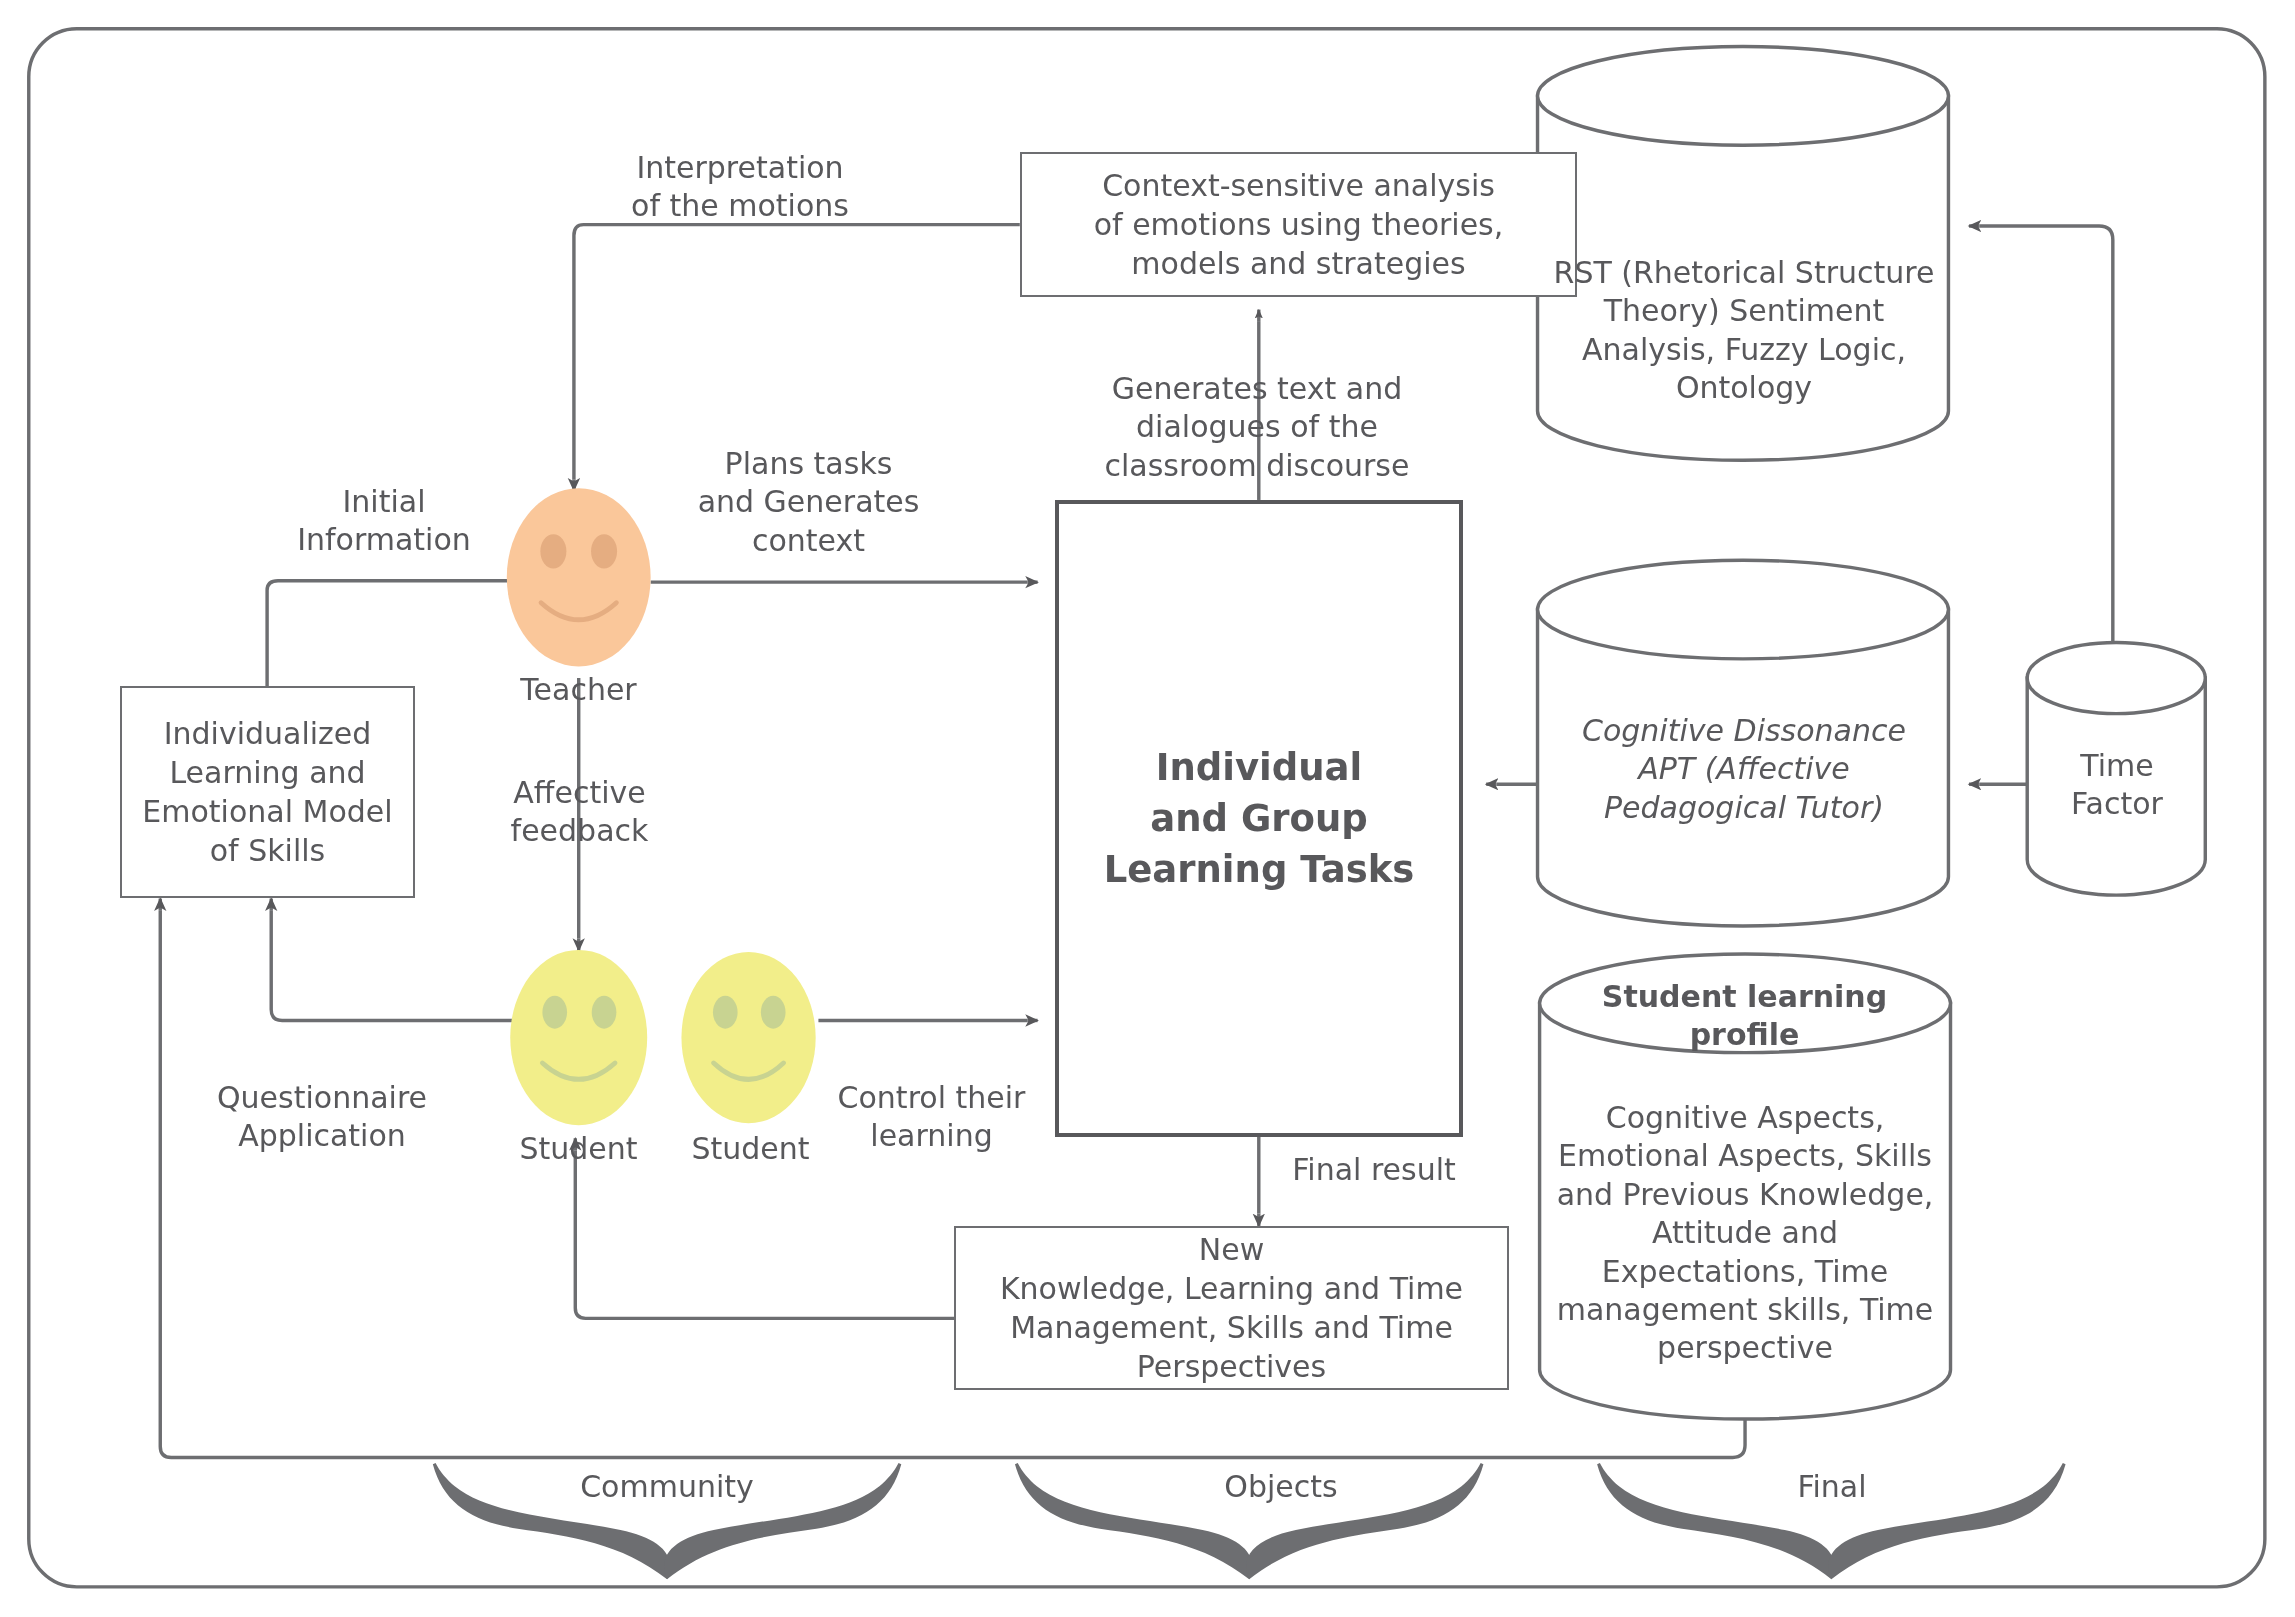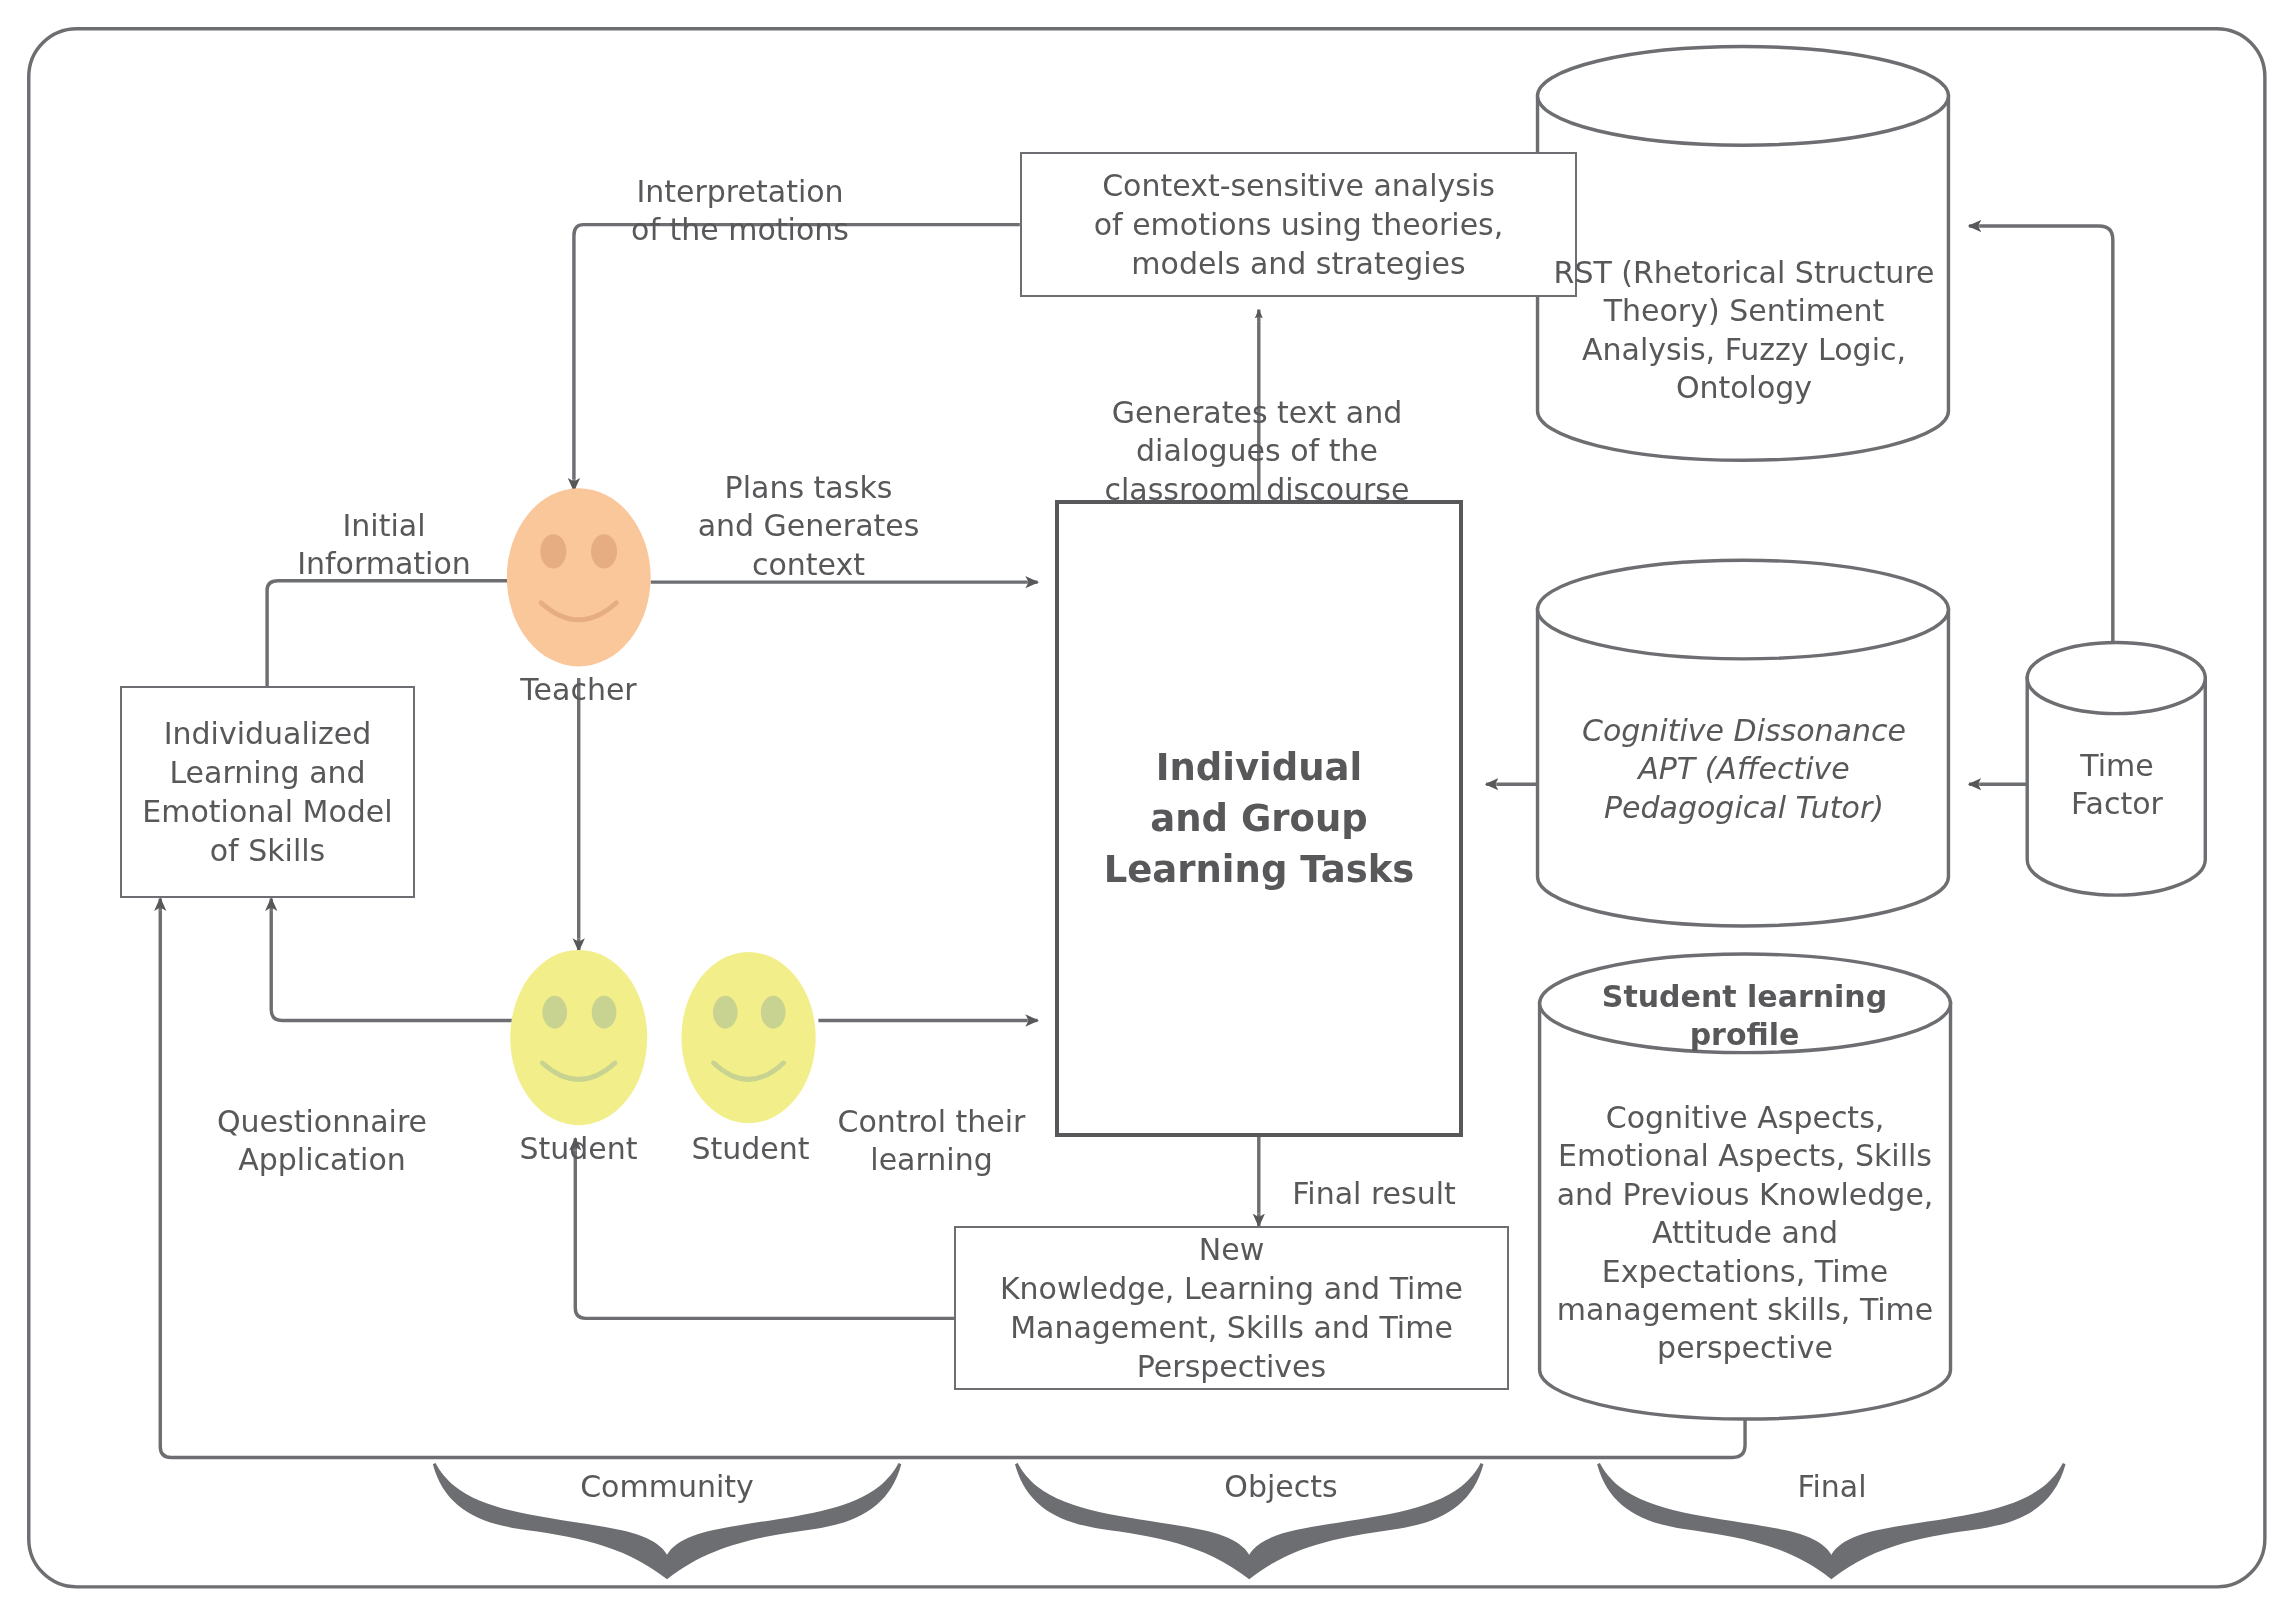--- a/index.html
+++ b/index.html
@@ -3,21 +3,21 @@
 <meta charset="utf-8">
 <title>Affective Learning Framework Diagram</title>
 <style>
   html,body{margin:0;padding:0;background:#ffffff;}
   body{font-family:"DejaVu Sans","Liberation Sans",sans-serif;}
   #stage{position:relative;width:2295px;height:1617px;background:#ffffff;overflow:hidden;}
   #wire{position:absolute;left:0;top:0;width:2295px;height:1617px;}
   .node{position:absolute;box-sizing:border-box;display:flex;align-items:center;justify-content:center;text-align:center;color:#58585b;}
   .rectbox{border:2.1px solid #6d6e71;background:#ffffff;line-height:1.30;}
   .rectbox.thick{border:4.8px solid #58585b;}
-  .lbl{position:absolute;color:#58585b;text-align:center;line-height:1.28;white-space:pre-line;margin-top:24px;}
+  .lbl{position:absolute;color:#58585b;text-align:center;line-height:1.28;white-space:pre-line;}
   .facewrap{position:absolute;display:flex;flex-direction:column;align-items:center;}
   .facecap{color:#58585b;margin-top:4.1px;white-space:nowrap;}
   .cyltext{position:absolute;text-align:center;color:#58585b;line-height:1.28;}
   .braceLbl{position:absolute;color:#58585b;text-align:center;white-space:nowrap;}
   .f44{font-size:30px;}
 </style>
 </head>
 <body>
 
 <div id="stage">
@@ -212,20 +212,22 @@
 Information</div>
 
   <div class="lbl f44" style="left:685px;top:445px;width:247px;">Plans tasks
 and Generates
 context</div>
 
   <div class="lbl f44" style="left:1079px;top:370px;width:356px;">Generates text and
 dialogues of the
 classroom discourse</div>
 
+  <div class="lbl f44" style="left:480px;top:774px;width:199px;">Affective
+feedback</div>
 
   <div class="lbl f44" style="left:192px;top:1079px;width:260px;">Questionnaire
 Application</div>
 
   <div class="lbl f44" style="left:822px;top:1079px;width:219px;">Control their
 learning</div>
 
   <div class="lbl f44" style="left:1271px;top:1151px;width:206px;text-align:center;">Final result</div>
 
   <div class="braceLbl f44" style="left:530px;top:1469px;width:274px;">Community</div>

